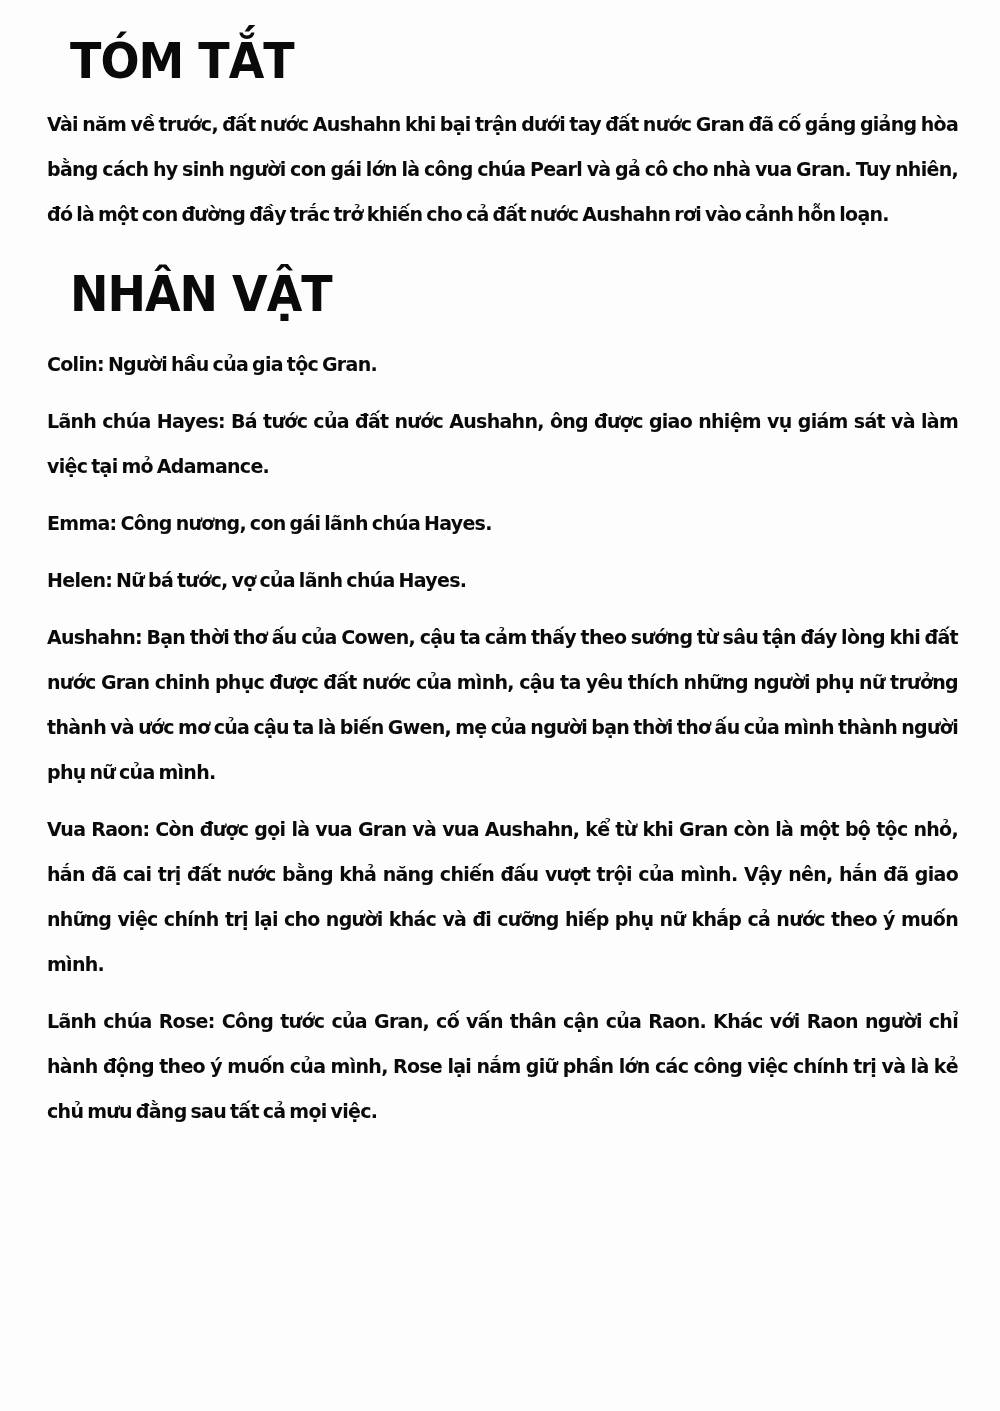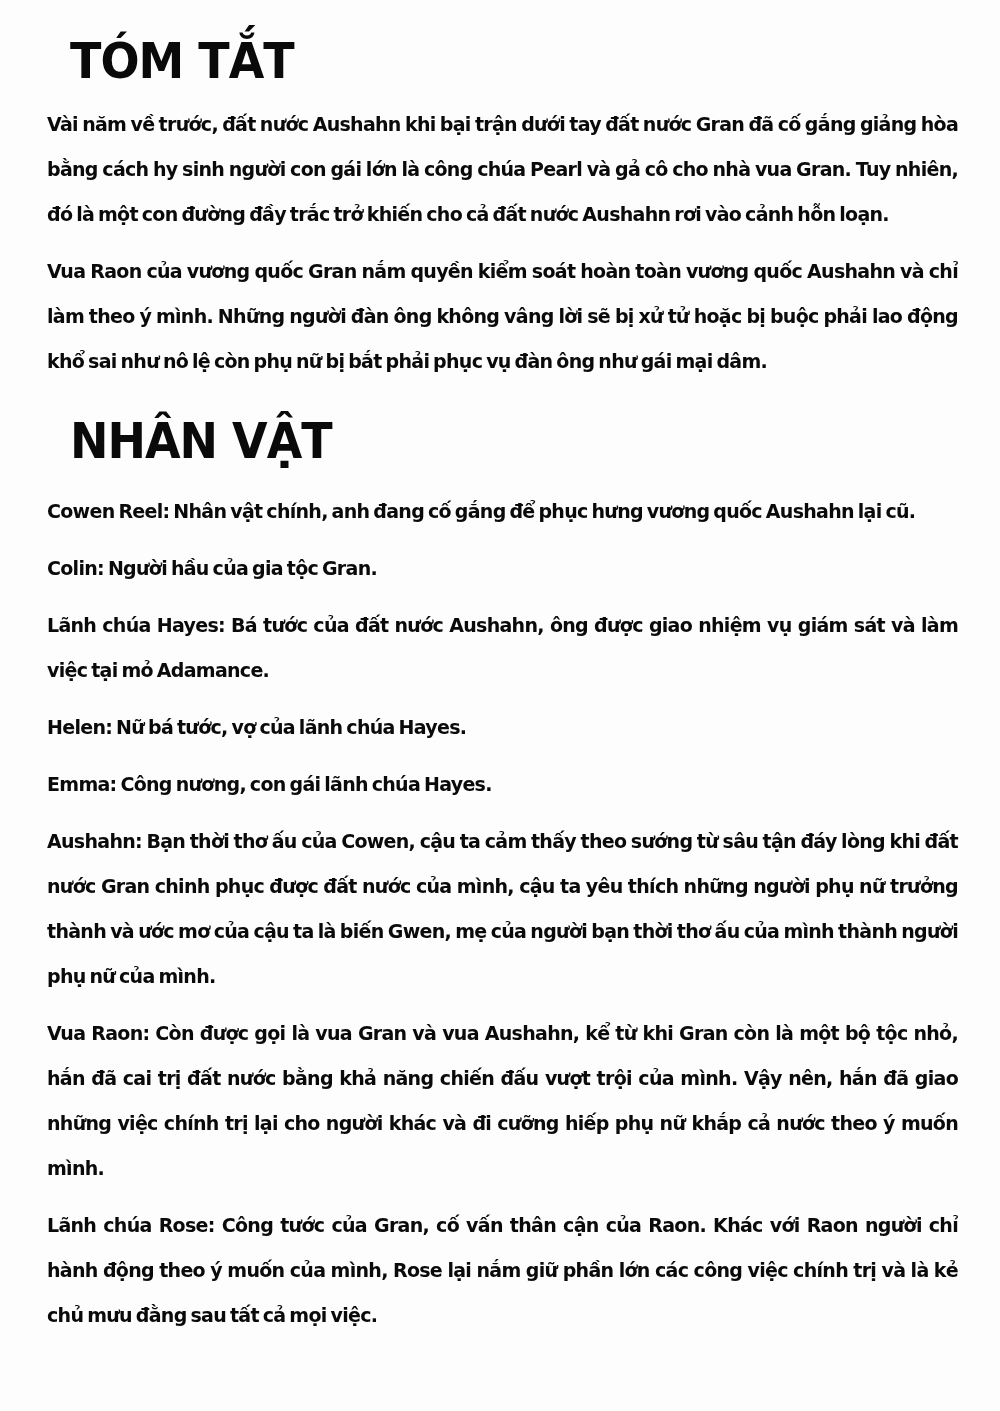--- a/index.html
+++ b/index.html
@@ -48,36 +48,34 @@
 </style>
 </head>
 <body style="background: rgb(253, 253, 253); color: rgb(10, 10, 10);">
 
 <div class="page">
 
   <section>
     <h1 class="section-heading">TÓM TẮT</h1>
 
     <p class="body-text">Vài năm về trước, đất nước Aushahn khi bại trận dưới tay đất nước Gran đã cố gắng giảng hòa bằng cách hy sinh người con gái lớn là công chúa Pearl và gả cô cho nhà vua Gran. Tuy nhiên, đó là một con đường đầy trắc trở khiến cho cả đất nước Aushahn rơi vào cảnh hỗn loạn.</p>
-    <p class="body-text">Vua Raon của vương quốc Gran nắm quyền kiểm soát hoàn toàn vương quốc Aushahn và chỉ làm theo ý mình. Những người đàn ông không vâng lời sẽ bị xử tử hoặc bị buộc phải lao động khổ sai như nô lệ còn phụ nữ bị bắt phải phục vụ đàn ông như gái mại dâm.</p>
   </section>
 
   <section>
     <h1 class="section-heading second">NHÂN VẬT</h1>
 
-    <p class="body-text entry"><span class="char-name">Cowen Reel:</span> <span>Nhân vật chính, anh đang cố gắng để phục hưng vương quốc Aushahn lại cũ.</span></p>
 
 
     <p class="body-text entry"><span class="char-name">Colin:</span> <span>Người hầu của gia tộc Gran.</span></p>
 
     <p class="body-text entry"><span class="char-name">Lãnh chúa Hayes:</span> <span>Bá tước của đất nước Aushahn, ông được giao nhiệm vụ giám sát và làm việc tại mỏ Adamance.</span></p>
 
+    <p class="body-text entry"><span class="char-name">Emma:</span> <span>Công nương, con gái lãnh chúa Hayes.</span></p>
+
     <p class="body-text entry"><span class="char-name">Helen:</span> <span>Nữ bá tước, vợ của lãnh chúa Hayes.</span></p>
-
-    <p class="body-text entry"><span class="char-name">Emma:</span> <span>Công nương, con gái lãnh chúa Hayes.</span></p>
 
     <p class="body-text entry"><span class="char-name">Aushahn:</span> <span>Bạn thời thơ ấu của Cowen, cậu ta cảm thấy theo sướng từ sâu tận đáy lòng khi đất nước Gran chinh phục được đất nước của mình, cậu ta yêu thích những người phụ nữ trưởng thành và ước mơ của cậu ta là biến Gwen, mẹ của người bạn thời thơ ấu của mình thành người phụ nữ của mình.</span></p>
 
     <p class="body-text entry"><span class="char-name">Vua Raon:</span> <span>Còn được gọi là vua Gran và vua Aushahn, kể từ khi Gran còn là một bộ tộc nhỏ, hắn đã cai trị đất nước bằng khả năng chiến đấu vượt trội của mình. Vậy nên, hắn đã giao những việc chính trị lại cho người khác và đi cưỡng hiếp phụ nữ khắp cả nước theo ý muốn mình.</span></p>
 
     <p class="body-text entry"><span class="char-name">Lãnh chúa Rose:</span> <span>Công tước của Gran, cố vấn thân cận của Raon. Khác với Raon người chỉ hành động theo ý muốn của mình, Rose lại nắm giữ phần lớn các công việc chính trị và là kẻ chủ mưu đằng sau tất cả mọi việc.</span></p>
   </section>
 
 </div>
 

